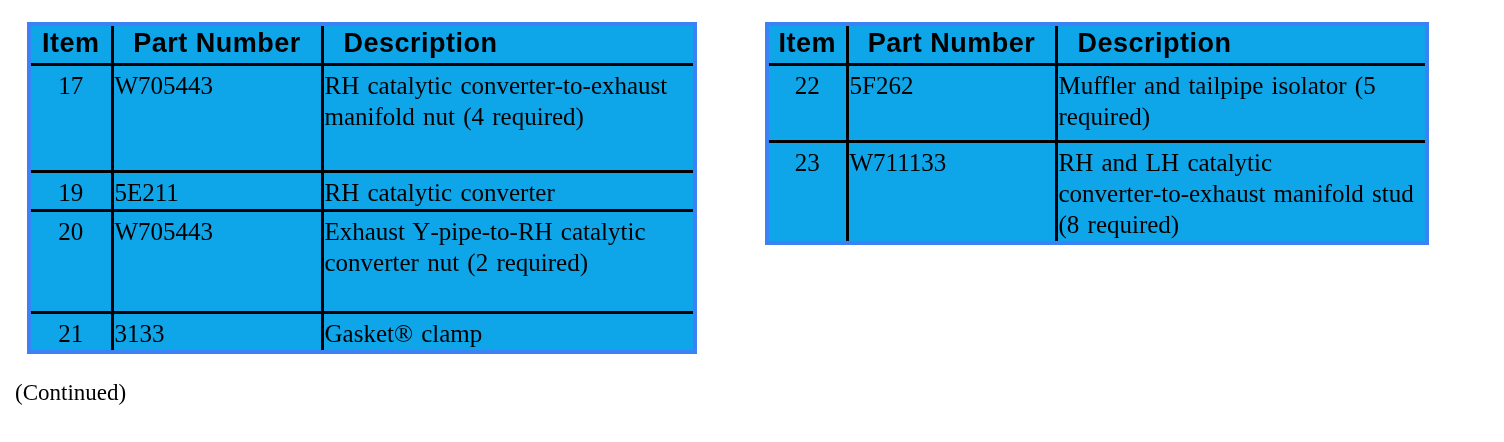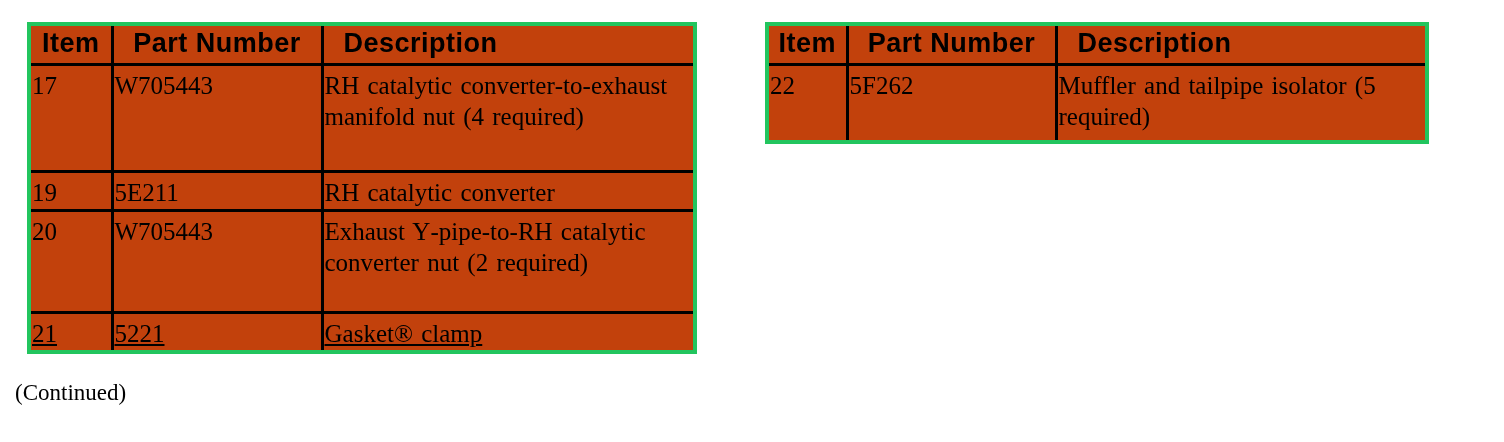--- a/index.html
+++ b/index.html
@@ -12,22 +12,22 @@
     width: 1504px;
     height: 442px;
     background: #ffffff;
     overflow: hidden;
     color: #000000;
   }
   table.parts-table {
     position: absolute;
     border-collapse: collapse;
     table-layout: fixed;
-    border: 4px solid #22c55e;
-    background: #c2410c;
+    border: 4px solid #3b82f6;
+    background: #0ea5e9;
   }
   table.parts-table th,
   table.parts-table td {
     border: 3px solid #000000;
     margin: 0;
     overflow: hidden;
   }
   table.parts-table th {
     font-family: "Liberation Sans", sans-serif;
     font-weight: bold;
@@ -42,40 +42,40 @@
     padding-left: 20px;
   }
   table.parts-table td {
     font-family: "Liberation Serif", "DejaVu Serif", serif;
     font-size: 25px;
     line-height: 31px;
     vertical-align: top;
     padding-top: 4px;
     word-spacing: 2px;
   }
-  td.cell-item { text-align: left; }
+  td.cell-item { text-align: center; }
   td.cell-part { padding-right: 6px; }
   td.cell-desc { padding-right: 8px; }
 
   #table-left  { left: 27px;  top: 22px; width: 666px; }
   #table-right { left: 765px; top: 22px; width: 660px; }
 
   #table-left  col.c-item { width: 83px; }
   #table-left  col.c-part { width: 210px; }
   #table-left  col.c-desc { width: 373px; }
   #table-right col.c-item { width: 80px; }
   #table-right col.c-part { width: 209px; }
   #table-right col.c-desc { width: 371px; }
 
   tr.hdr   { height: 40px; }
   tr.h107  { height: 107px; }
   tr.h38   { height: 38px; }
   tr.h43   { height: 28px; }
   tr.h102  { height: 102px; }
-  tr.h39   { height: 39px; text-decoration: underline; }
+  tr.h39   { height: 39px; }
   tr.h77   { height: 77px; margin-top: 21px; }
   tr.h98   { height: 98px; }
 
   .continued {
     position: absolute;
     left: 15px;
     top: 380px;
     font-family: "Liberation Serif", "DejaVu Serif", serif;
     font-size: 23px;
     color: #000000;
@@ -110,21 +110,21 @@
         <td class="cell-part">5E211</td>
         <td class="cell-desc">RH catalytic converter</td>
       </tr>
       <tr class="h102">
         <td class="cell-item">20</td>
         <td class="cell-part">W705443</td>
         <td class="cell-desc">Exhaust Y‑pipe‑to‑RH catalytic converter nut (2 required)</td>
       </tr>
       <tr class="h39">
         <td class="cell-item">21</td>
-        <td class="cell-part">5221</td>
+        <td class="cell-part">3133</td>
         <td class="cell-desc">Gasket® clamp</td>
       </tr>
     </tbody>
   </table>
 
   <table class="parts-table" id="table-right">
     <colgroup>
         <col class="c-item">
         <col class="c-part">
         <col class="c-desc">
@@ -135,18 +135,23 @@
         <th class="col-part">Part Number</th>
         <th class="col-desc">Description</th>
       </tr>
     </thead>
     <tbody>
       <tr class="h77">
         <td class="cell-item">22</td>
         <td class="cell-part">5F262</td>
         <td class="cell-desc">Muffler and tailpipe isolator (5 required)</td>
       </tr>
+      <tr class="h98">
+        <td class="cell-item">23</td>
+        <td class="cell-part">W711133</td>
+        <td class="cell-desc">RH and LH catalytic converter‑to‑exhaust manifold stud (8 required)</td>
+      </tr>
     </tbody>
   </table>
 
   <div class="continued">(Continued)</div>
 
 </div>
 
 </body></html>

